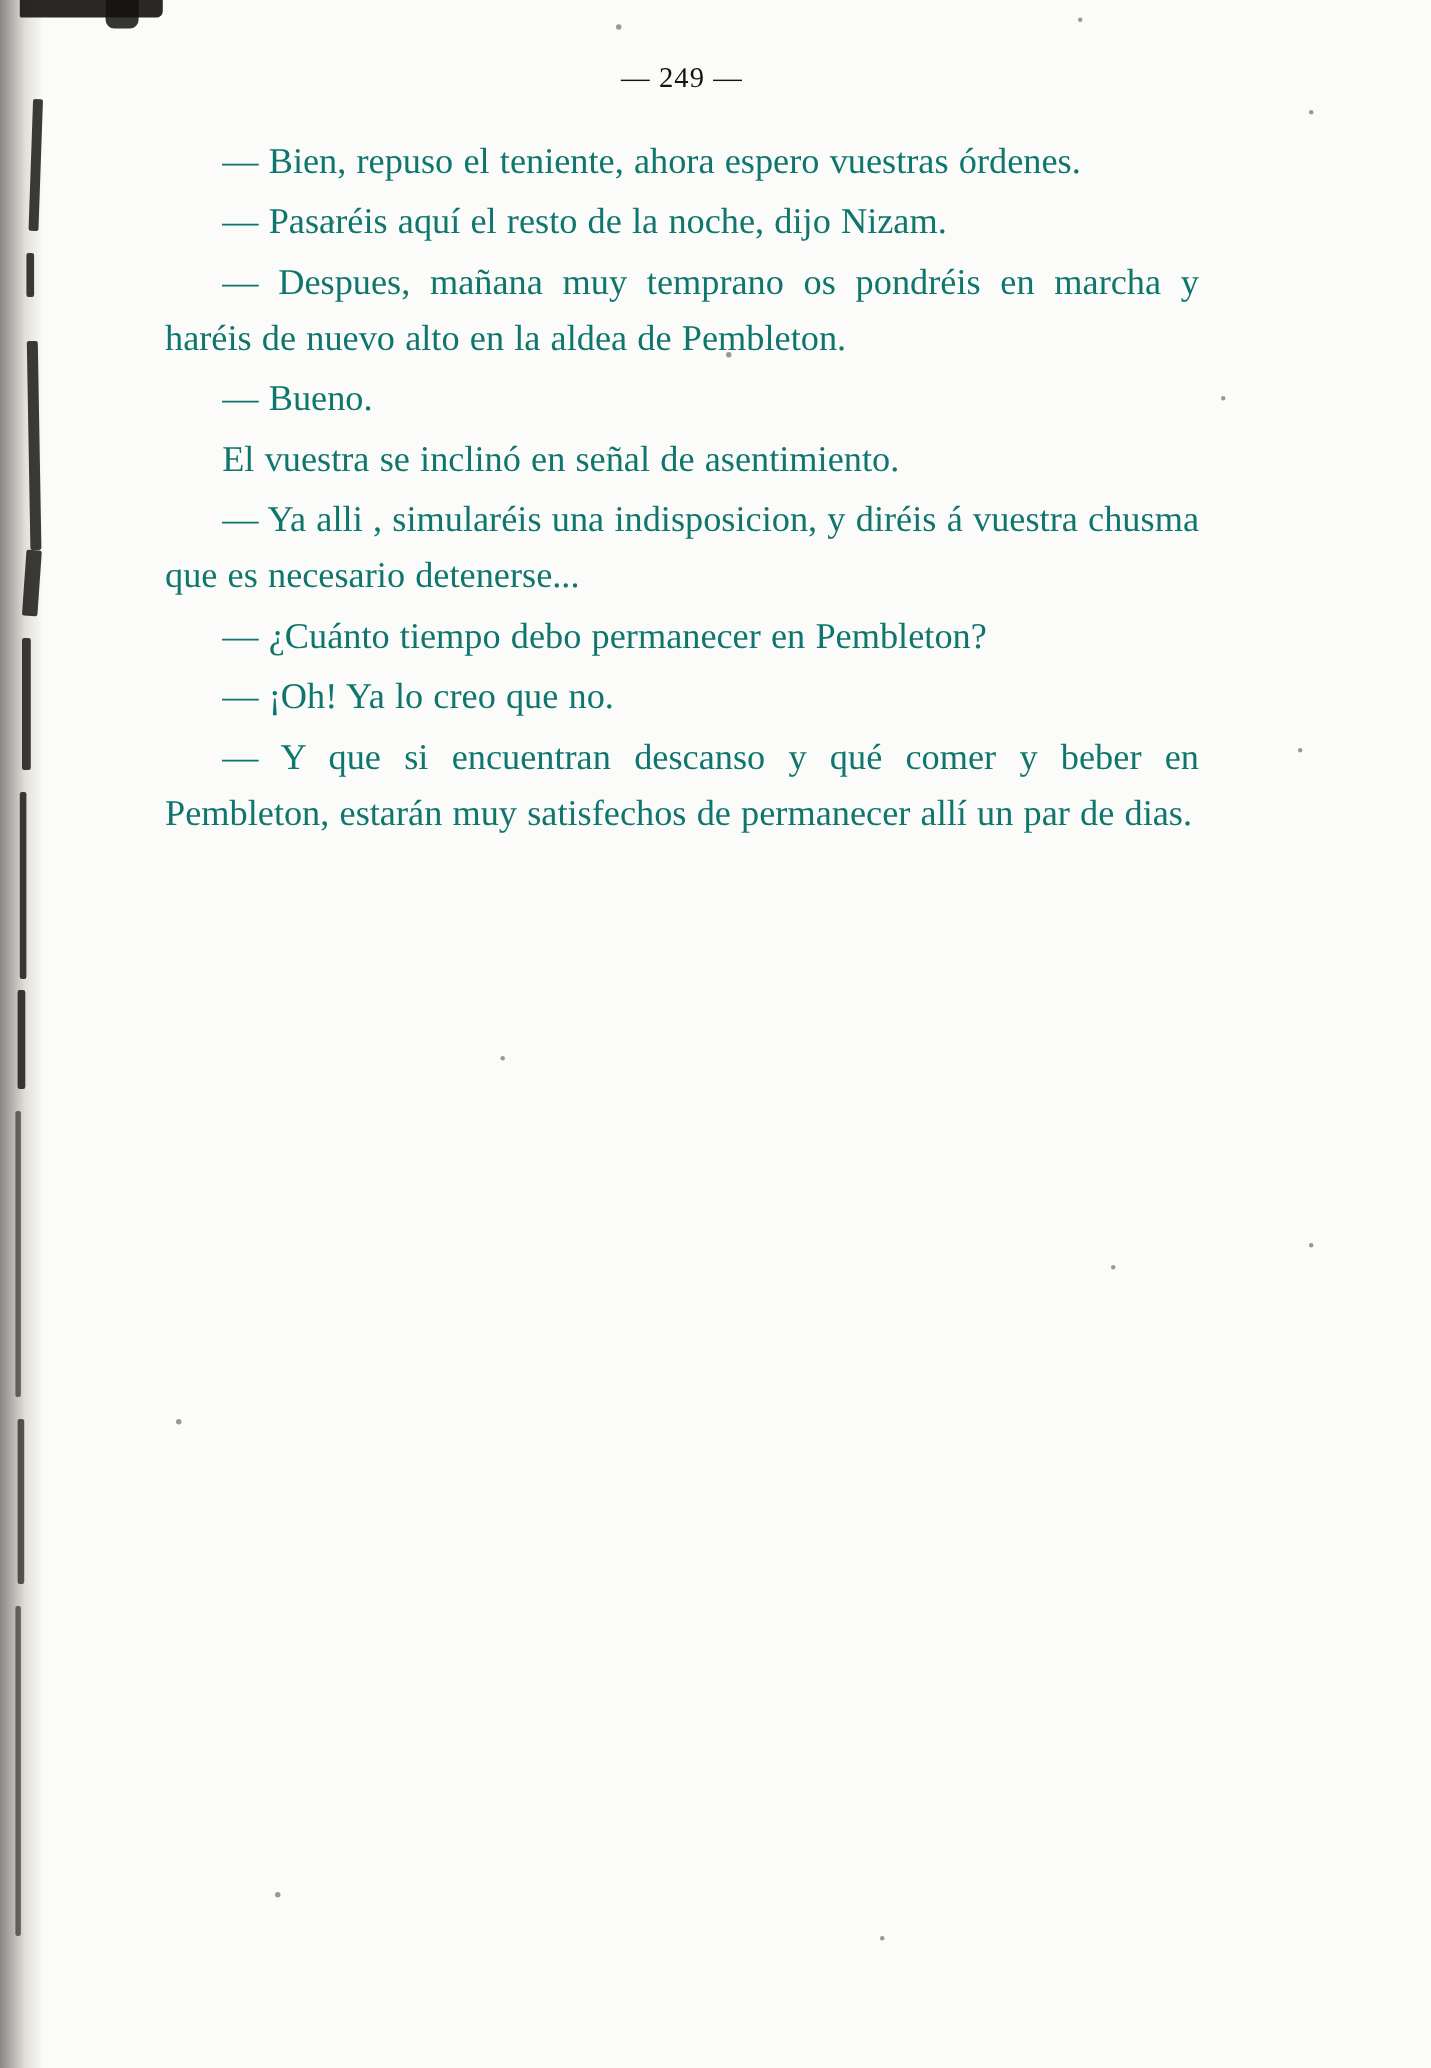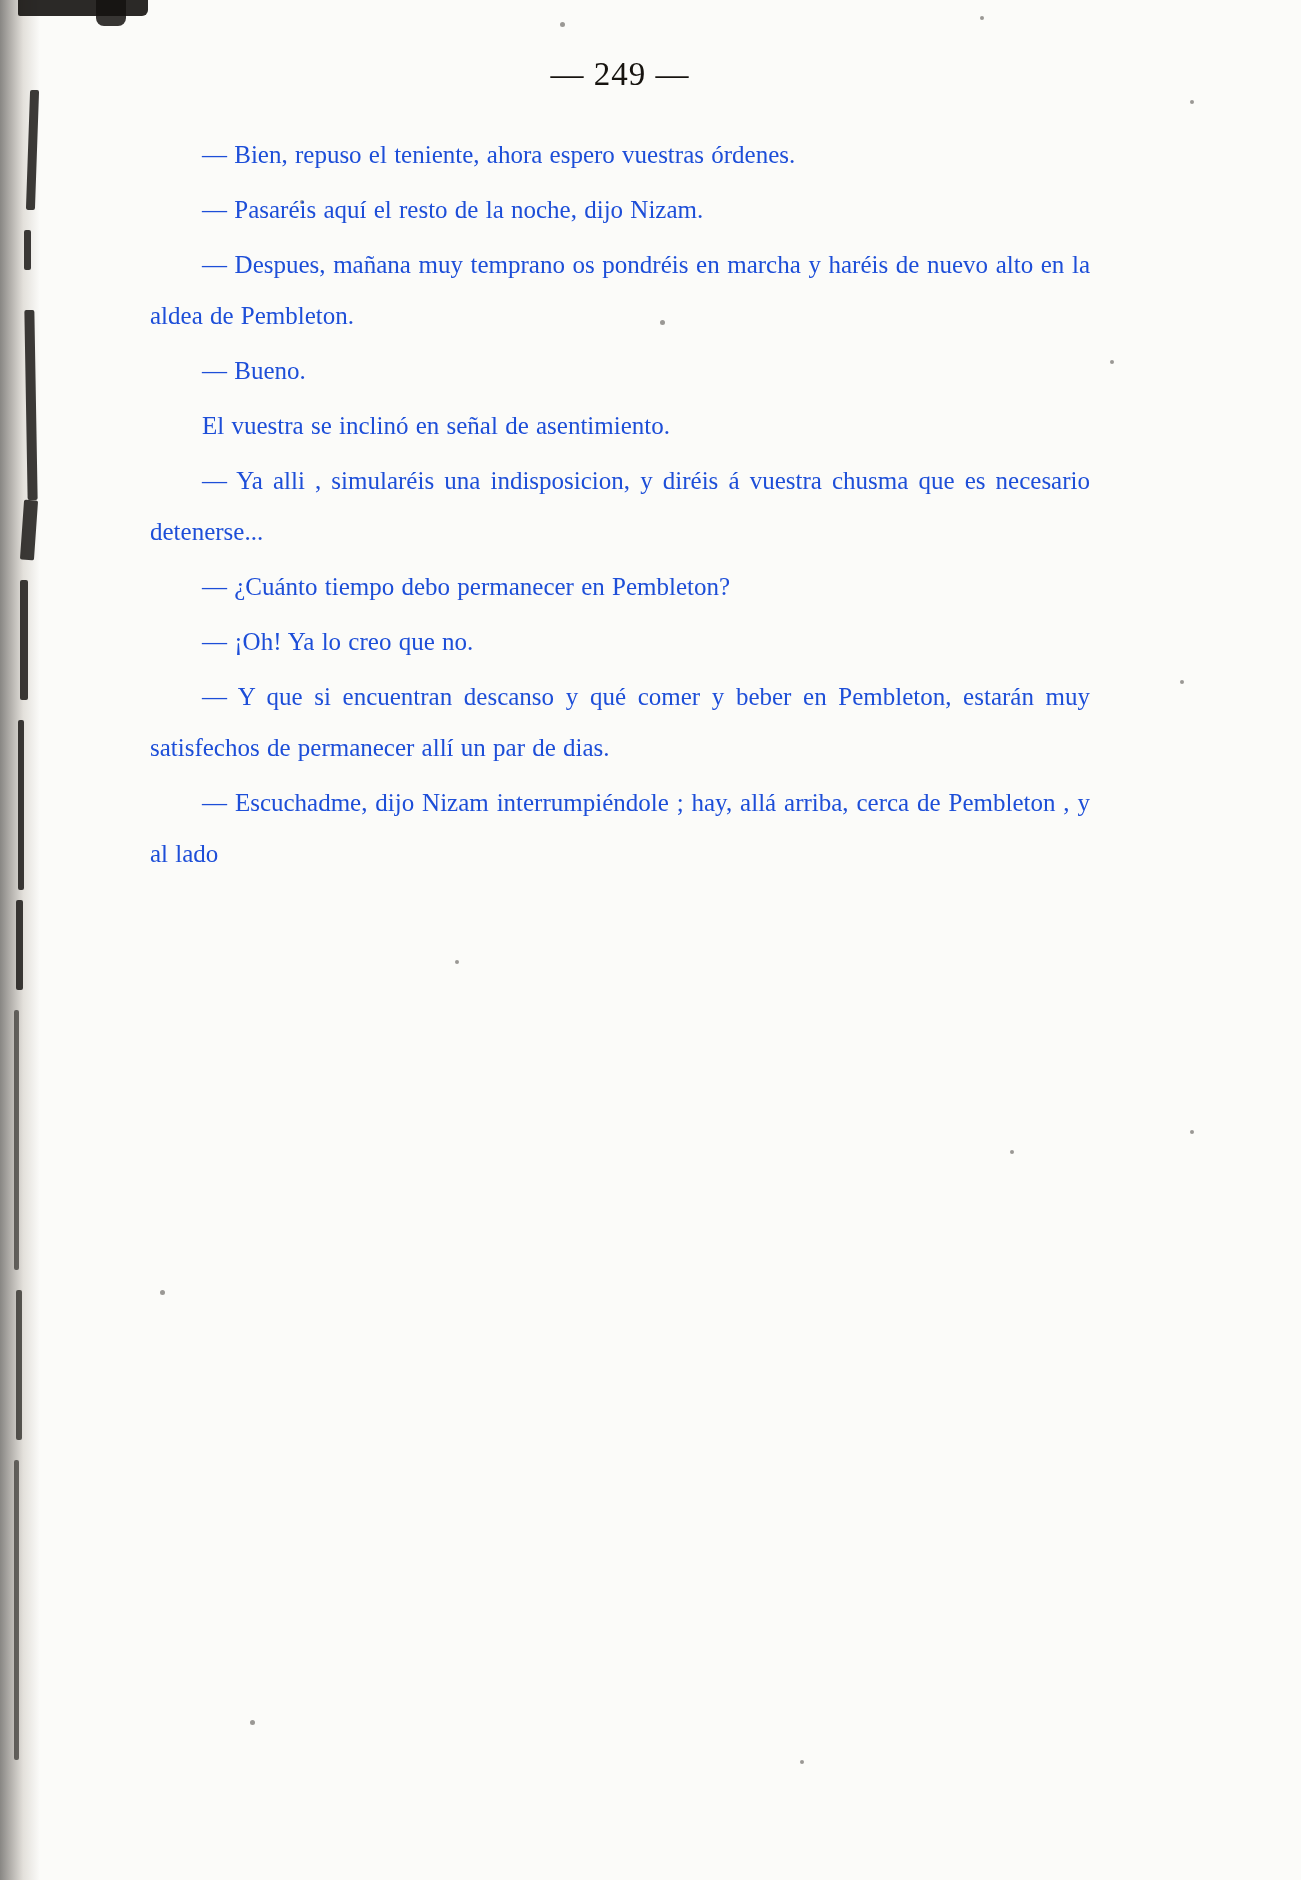--- a/index.html
+++ b/index.html
@@ -80,33 +80,33 @@
 
   .content {
     position: absolute;
     left: 150px;
     top: 0;
     width: 940px;
   }
 
   .folio {
     text-align: center;
-    font-size: 33px;
+    font-size: 26px;
     letter-spacing: 1px;
     margin-top: 56px;
     margin-bottom: 36px;
     color: #16130f;
     font-family: "Liberation Serif", serif;
   }
 
   p.para {
     margin: 0 0 4px 0;
-    font-size: 25px;
+    font-size: 33px;
     line-height: 51px;
-    color: #1d4ed8;
+    color: #0f766e;
     text-align: justify;
     text-justify: inter-word;
     text-indent: 52px;
     font-family: "Liberation Serif", serif;
     word-spacing: 1px;
   }
   p.para:last-child {
     margin-bottom: 0;
   }
 </style>
@@ -153,16 +153,15 @@
 
     <p class="para">— Bien, repuso el teniente, ahora espero vuestras órdenes.</p>
     <p class="para">— Pasaréis aquí el resto de la noche, dijo Nizam.</p>
     <p class="para">— Despues, mañana muy temprano os pondréis en marcha y haréis de nuevo alto en la aldea de Pembleton.</p>
     <p class="para">— Bueno.</p>
     <p class="para">El vuestra se inclinó en señal de asentimiento.</p>
     <p class="para">— Ya alli , simularéis una indisposicion, y diréis á vuestra chusma que es necesario detenerse...</p>
     <p class="para">— ¿Cuánto tiempo debo permanecer en Pembleton?</p>
     <p class="para">— ¡Oh! Ya lo creo que no.</p>
     <p class="para">— Y que si encuentran descanso y qué comer y beber en Pembleton, estarán muy satisfechos de permanecer allí un par de dias.</p>
-    <p class="para">— Escuchadme, dijo Nizam interrumpiéndole ; hay, allá arriba, cerca de Pembleton , y al lado</p>
 
   </div>
 </div>
 
 </body></html>

